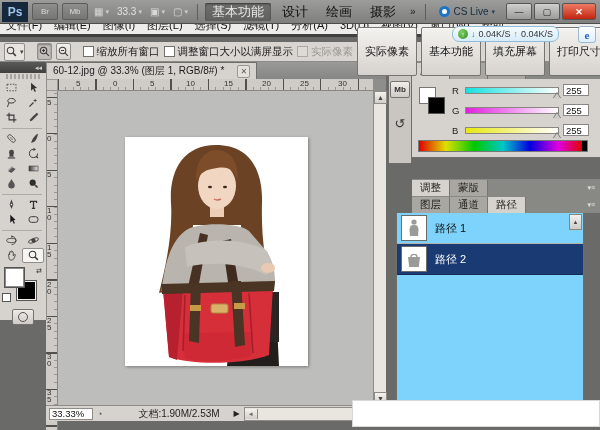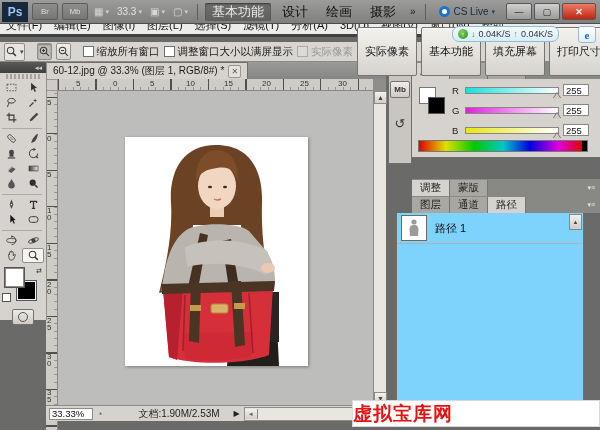--- a/index.html
+++ b/index.html
@@ -80,21 +80,21 @@
   .swmini{position:absolute;left:2px;top:26px;width:7px;height:7px;background:#fff;border:1px solid #555;}
   .swswap{position:absolute;left:36px;top:0;font-size:7px;color:#333;}
   #qmask{width:20px;height:14px;margin:2px auto 0 auto;border:1px solid #76736e;border-radius:2px;
     background:linear-gradient(#eceae6,#cfccc7);display:flex;align-items:center;justify-content:center;}
   .qcirc{width:8px;height:8px;border:1px solid #555;border-radius:50%;}
 
   
   #docwin{left:46px;top:62px;width:340px;height:359px;background:#8e8e8c;z-index:2;}
   #tabbar{height:17px;background:linear-gradient(#9a9a98,#868684);display:flex;align-items:flex-end;}
   #doctab{height:16px;background:#d6d3ce;border:1px solid #6f6f6b;border-bottom:none;
-    display:flex;align-items:center;gap:4px;padding:0 6px;font-size:10px;color:#1c1c1c;white-space:nowrap;}
+    display:flex;align-items:center;gap:13px;padding:0 6px;font-size:10px;color:#1c1c1c;white-space:nowrap;}
   .tabclose{width:11px;height:11px;font-size:8px;color:#5c5c58;border:1px solid #9a978f;border-radius:2px;
     background:#e4e1dc;display:flex;align-items:center;justify-content:center;}
   #rulercorner{left:0;top:17px;width:12px;height:12px;background:#cfccc7;border:1px solid #9a9792;box-sizing:border-box;}
   #hruler{left:12px;top:17px;width:315px;height:12px;background:#cfccc7;border-bottom:1px solid #8a8782;box-sizing:border-box;
     background-image:repeating-linear-gradient(90deg,#52504c 0 1px,transparent 1px 37.5px),
       repeating-linear-gradient(90deg,#9a9792 0 1px,transparent 1px 7.5px);
     background-size:100% 100%,100% 4px;background-position:0 0,0 8px;background-repeat:no-repeat,repeat-x;}
   .hlab{position:absolute;top:0px;font-size:8px;color:#333;}
   #vruler{left:0;top:29px;width:12px;height:376px;background:#cfccc7;border-right:1px solid #8a8782;box-sizing:border-box;
     background-image:repeating-linear-gradient(180deg,#52504c 0 1px,transparent 1px 36.5px),
@@ -636,18 +636,25 @@
 </div>
 <div id="pathsbody" class="abs">
   <div class="pathrow">
     <div class="paththumb">
       <svg width="20" height="20">
           <use href="#i-person"></use>
         </svg>
     </div>
     <span class="pathname">路径 1</span>
   </div>
+  <div class="pathrow selected">
+    <div class="paththumb">
+      <svg width="20" height="20">
+          <use href="#i-bag"></use>
+        </svg>
+    </div>
+    <span class="pathname">路径 2</span>
+  </div>
   <div id="listscroll">▲</div>
 </div>
 
 <div id="watermark" class="abs">
-  <span class="wmsite">虚拟宝库网</span>
 </div>
 
 </body></html>

